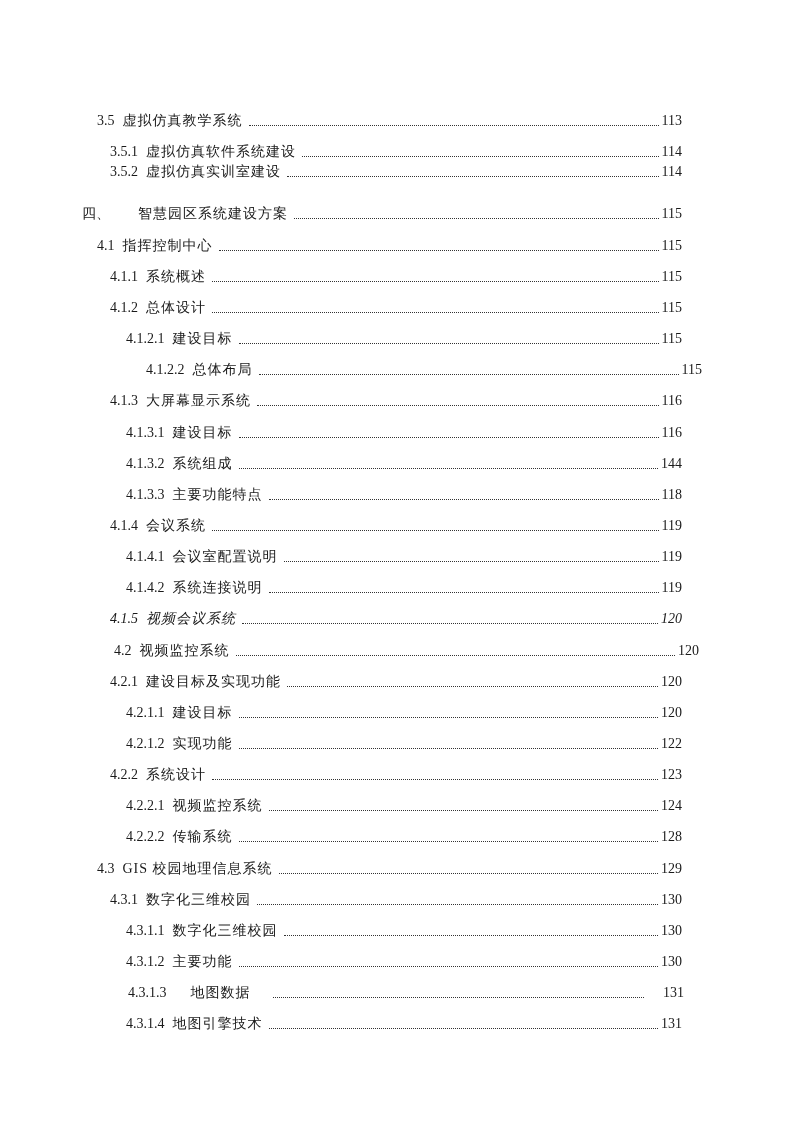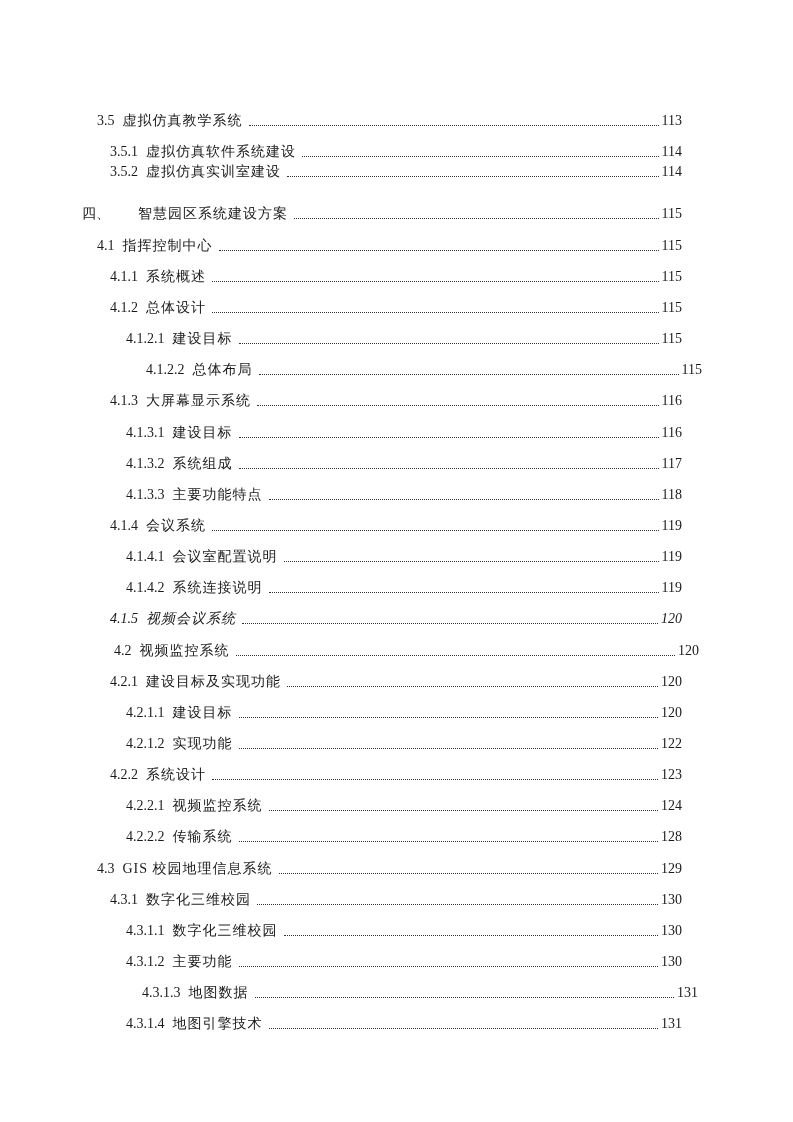--- a/index.html
+++ b/index.html
@@ -82,21 +82,21 @@
     <div class="toc-row" style="top: 311.5px; left: 126px; width: 556px;">
       <span class="toc-num">4.1.3.1</span>
       <span class="toc-title">建设目标</span>
       <span class="toc-leader"></span>
       <span class="toc-page">116</span>
     </div>
     <div class="toc-row" style="top: 342.65px; left: 126px; width: 556px;">
       <span class="toc-num">4.1.3.2</span>
       <span class="toc-title">系统组成</span>
       <span class="toc-leader"></span>
-      <span class="toc-page">117</span>
+      <span class="toc-page">144</span>
     </div>
     <div class="toc-row" style="top: 373.8px; left: 126px; width: 556px;">
       <span class="toc-num">4.1.3.3</span>
       <span class="toc-title">主要功能特点</span>
       <span class="toc-leader"></span>
       <span class="toc-page">118</span>
     </div>
     <div class="toc-row" style="top: 404.95px; left: 110px; width: 572px;">
       <span class="toc-num">4.1.4</span>
       <span class="toc-title">会议系统</span>
@@ -180,21 +180,21 @@
       <span class="toc-title">数字化三维校园</span>
       <span class="toc-leader"></span>
       <span class="toc-page">130</span>
     </div>
     <div class="toc-row" style="top: 841.05px; left: 126px; width: 556px;">
       <span class="toc-num">4.3.1.2</span>
       <span class="toc-title">主要功能</span>
       <span class="toc-leader"></span>
       <span class="toc-page">130</span>
     </div>
-    <div class="toc-row" style="top: 872.2px; left: 142px; width: 556px;">
+    <div class="toc-row" style="top: 872.2px; left: 128px; width: 556px; gap: 16px;">
       <span class="toc-num">4.3.1.3</span>
       <span class="toc-title">地图数据</span>
       <span class="toc-leader"></span>
       <span class="toc-page">131</span>
     </div>
     <div class="toc-row" style="top: 903.35px; left: 126px; width: 556px;">
       <span class="toc-num">4.3.1.4</span>
       <span class="toc-title">地图引擎技术</span>
       <span class="toc-leader"></span>
       <span class="toc-page">131</span>

